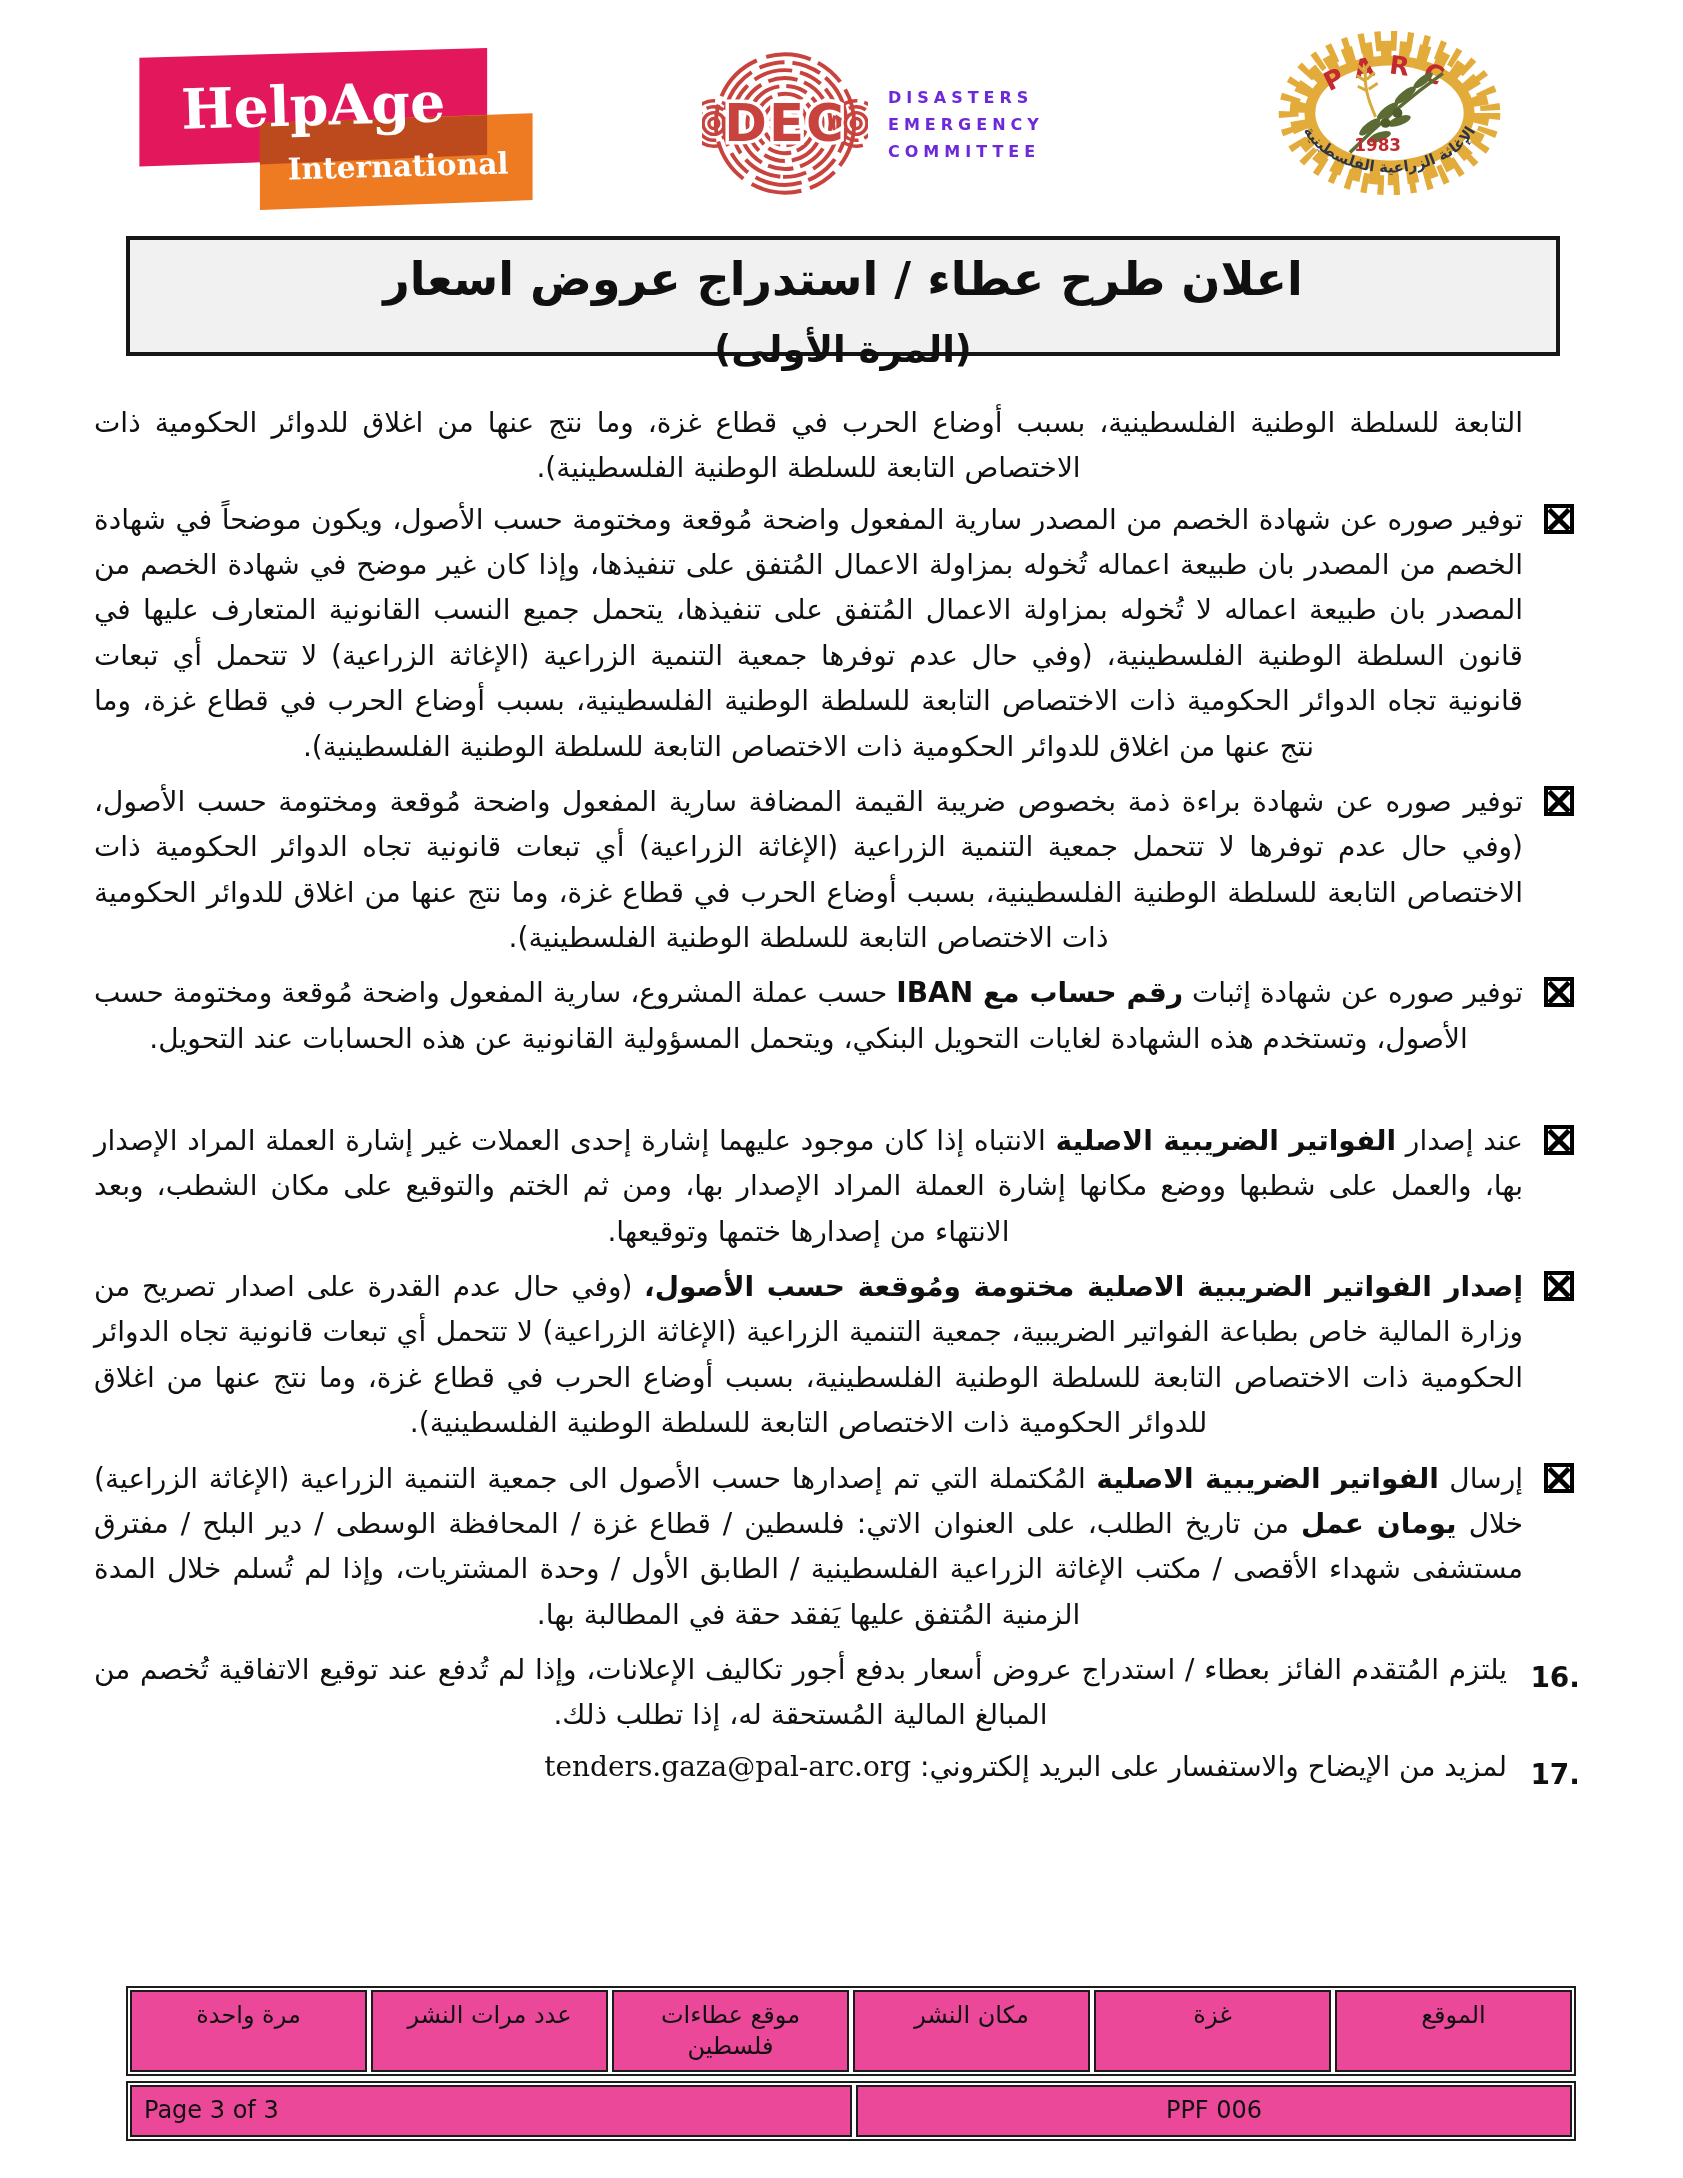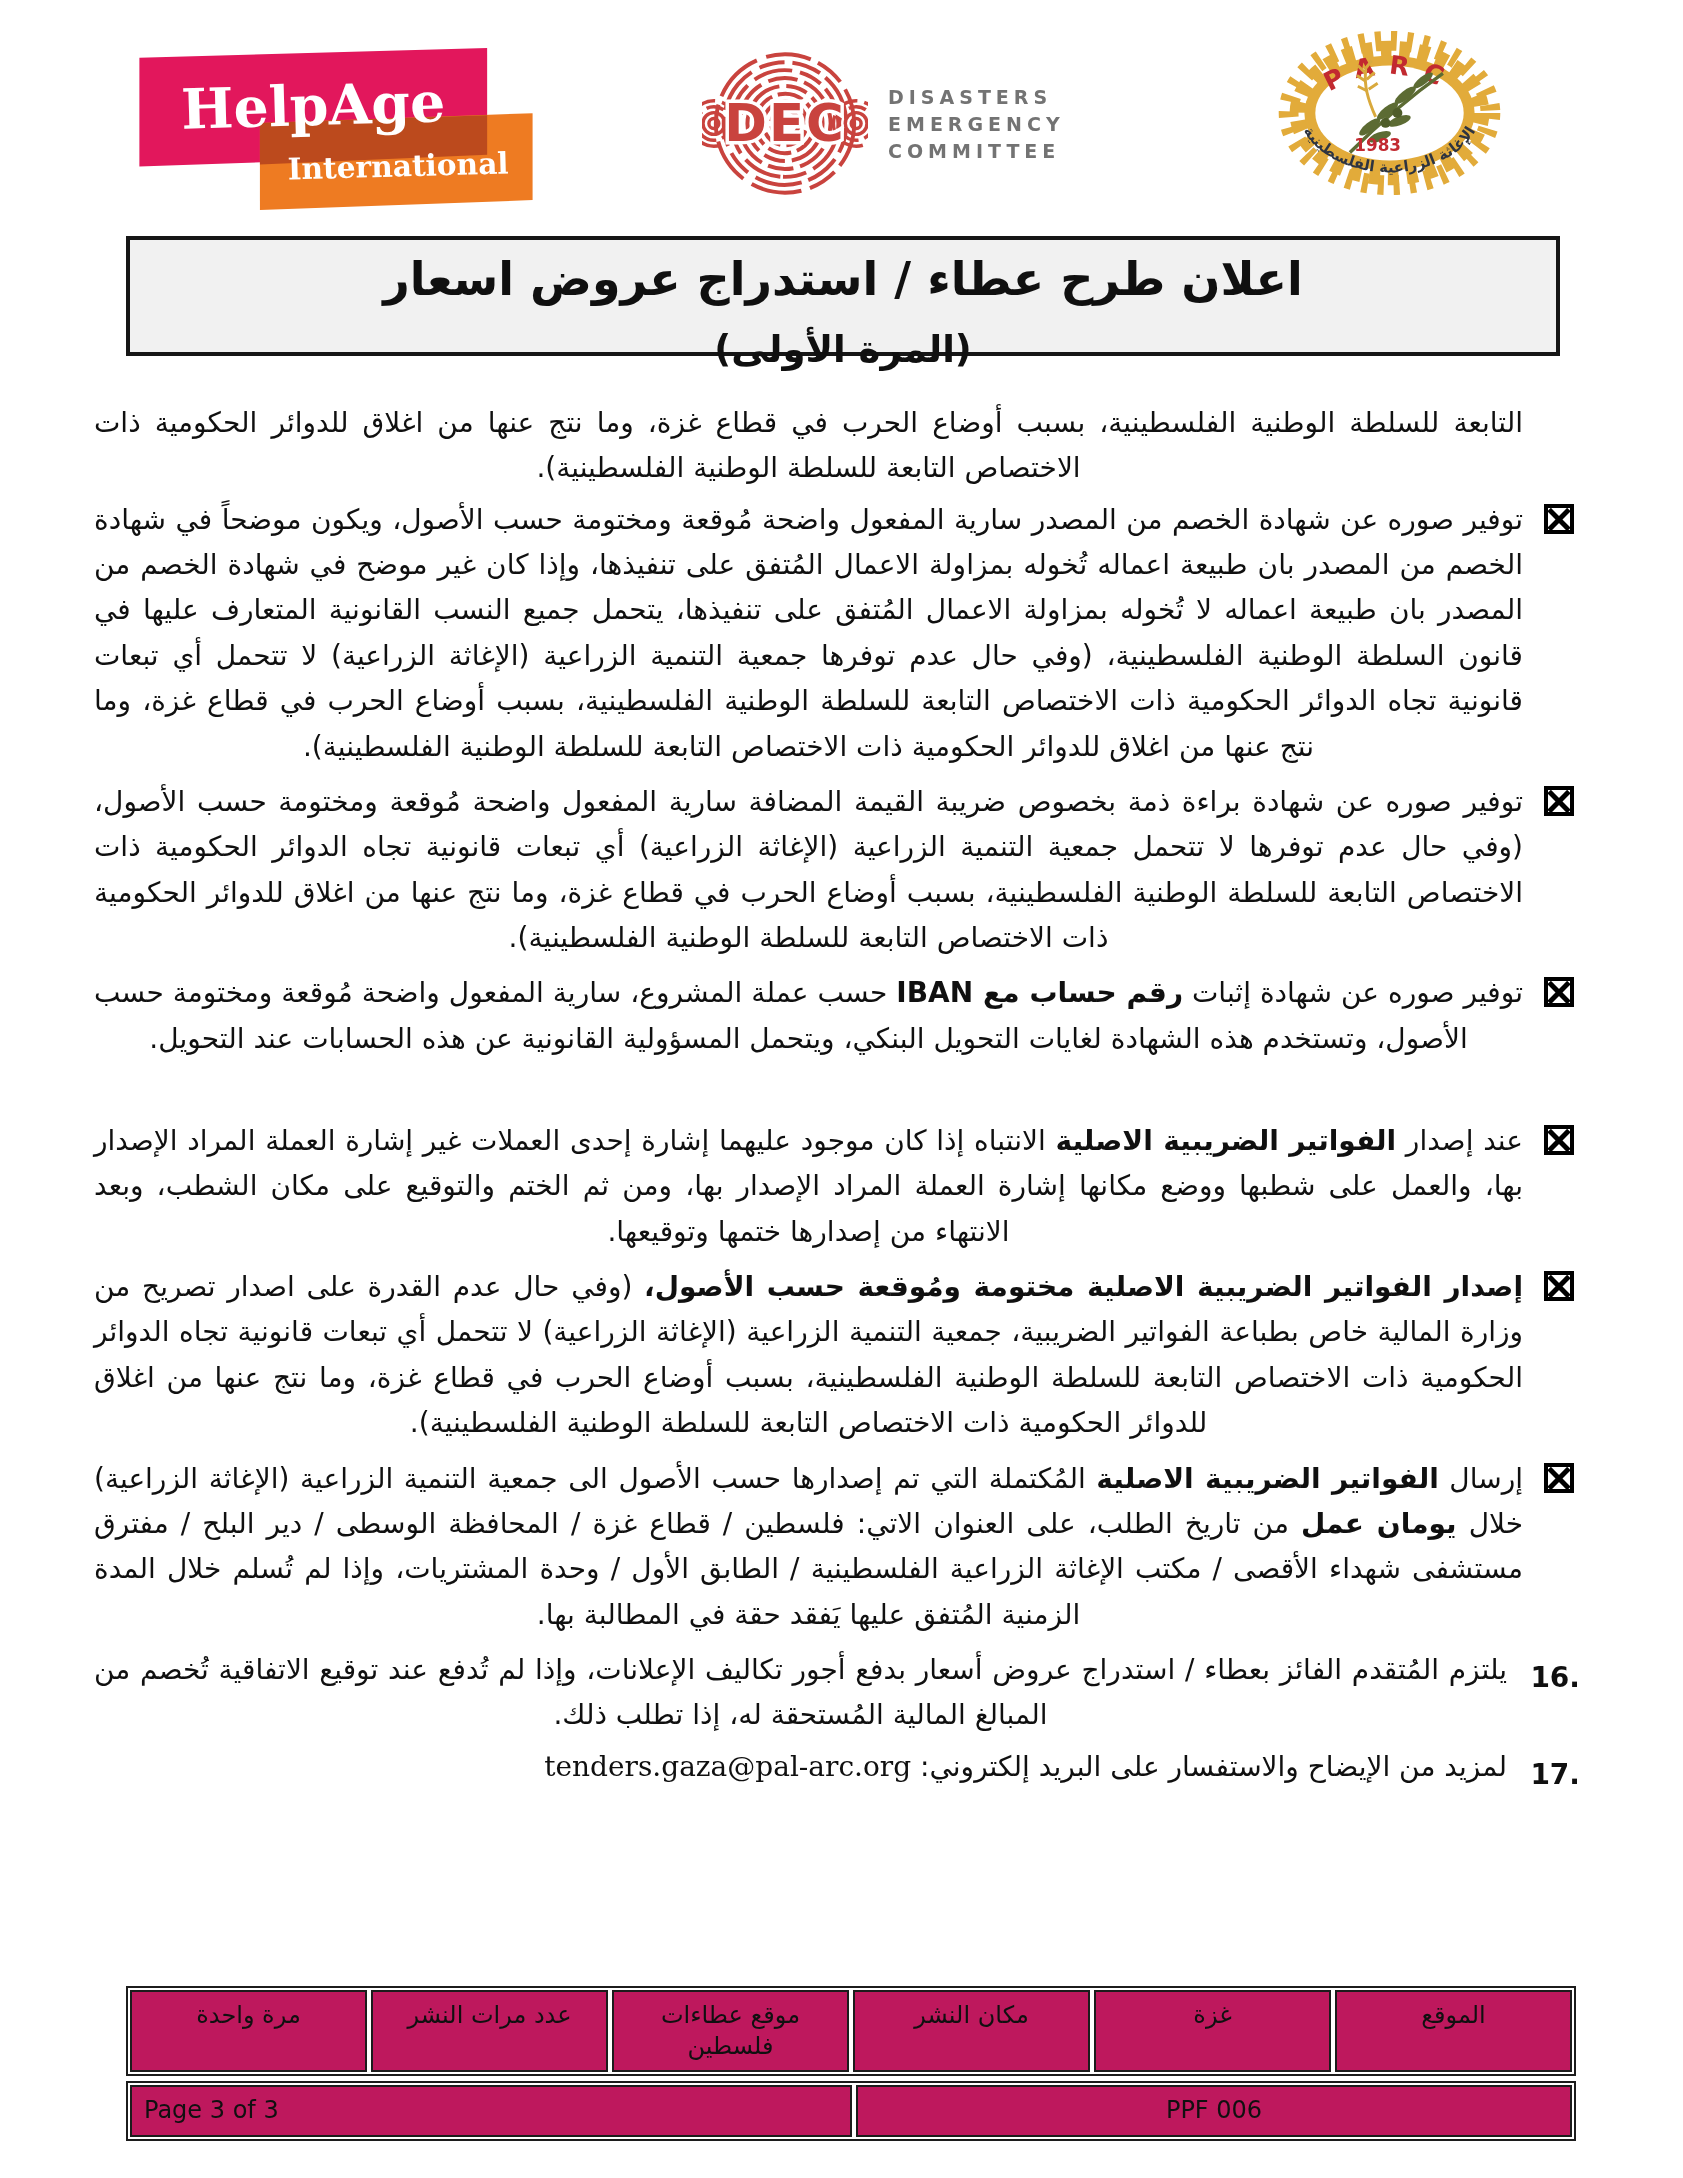--- a/index.html
+++ b/index.html
@@ -3,21 +3,21 @@
 <meta charset="utf-8">
 <style>
   html,body{margin:0;padding:0;background:#888;}
   .page{
     position:relative;width:1683px;height:2178px;margin:0 auto;background:#ffffff;
     font-family:"DejaVu Sans",sans-serif;color:#101010;overflow:hidden;
   }
   
   .logo-helpage{position:absolute;left:137px;top:46px;width:396px;height:164px;}
   .logo-dec{position:absolute;left:702px;top:50px;width:396px;height:149px;display:flex;align-items:center;gap:20px;}
-  .dec-text{font-weight:bold;color:#737373;font-size:19px;letter-spacing:5px;line-height:27px;font-family:"DejaVu Sans",sans-serif;}
+  .dec-text{font-weight:bold;color:#6d28d9;font-size:16px;letter-spacing:5px;line-height:27px;font-family:"DejaVu Sans",sans-serif;}
   .logo-parc{position:absolute;left:1249px;top:22px;width:282px;height:183px;}
   
   .title-box{
     position:absolute;left:126px;top:236px;width:1434px;height:120px;
     background:#f1f1f1;border:4px solid #161616;box-sizing:border-box;
     text-align:center;direction:rtl;
   }
   .title-line1{font-size:46px;font-weight:bold;margin-top:12px;}
   .title-line2{font-size:37px;font-weight:bold;margin-top:22px;}
   
@@ -33,21 +33,21 @@
   .chk::before{transform:rotate(45deg);}
   .chk::after{transform:rotate(-45deg);}
   .bseg{font-weight:bold;}
   .numbered{position:relative;padding-right:77px;margin-bottom:6px;}
   .num{position:absolute;right:4px;top:8px;direction:ltr;unicode-bidi:embed;font-weight:bold;}
   .email-row{text-align:right;text-align-last:right;}
   .email{direction:ltr;unicode-bidi:embed;font-family:"DejaVu Serif",serif;font-size:28px;}
   
   .footer{position:absolute;left:126px;top:1986px;width:1450px;direction:rtl;}
   .frow{display:flex;border:2px solid #1c1c1c;background:#fff;margin-bottom:5px;}
-  .fcell{flex:1;margin:2px;border:2px solid #1c1c1c;background:#be185d;
+  .fcell{flex:1;margin:2px;border:2px solid #1c1c1c;background:#ec4899;
          text-align:center;padding:8px 6px;font-size:24px;line-height:1.3;}
   .fcell.lft{text-align:left;direction:ltr;padding-left:12px;}
   .fcell.ctr-ltr{direction:ltr;}
   .fcell.rgt{text-align:right;padding-right:14px;}
 </style>
 </head>
 <body>
 
 <div class="page">
 

